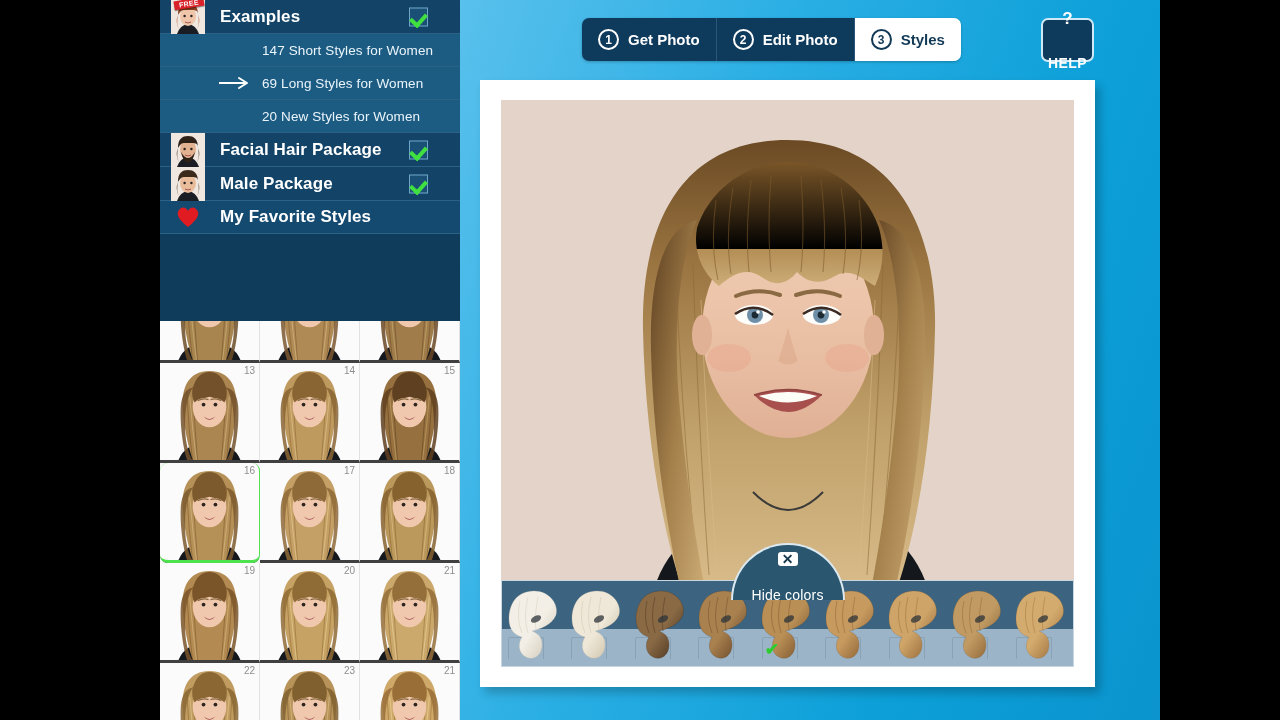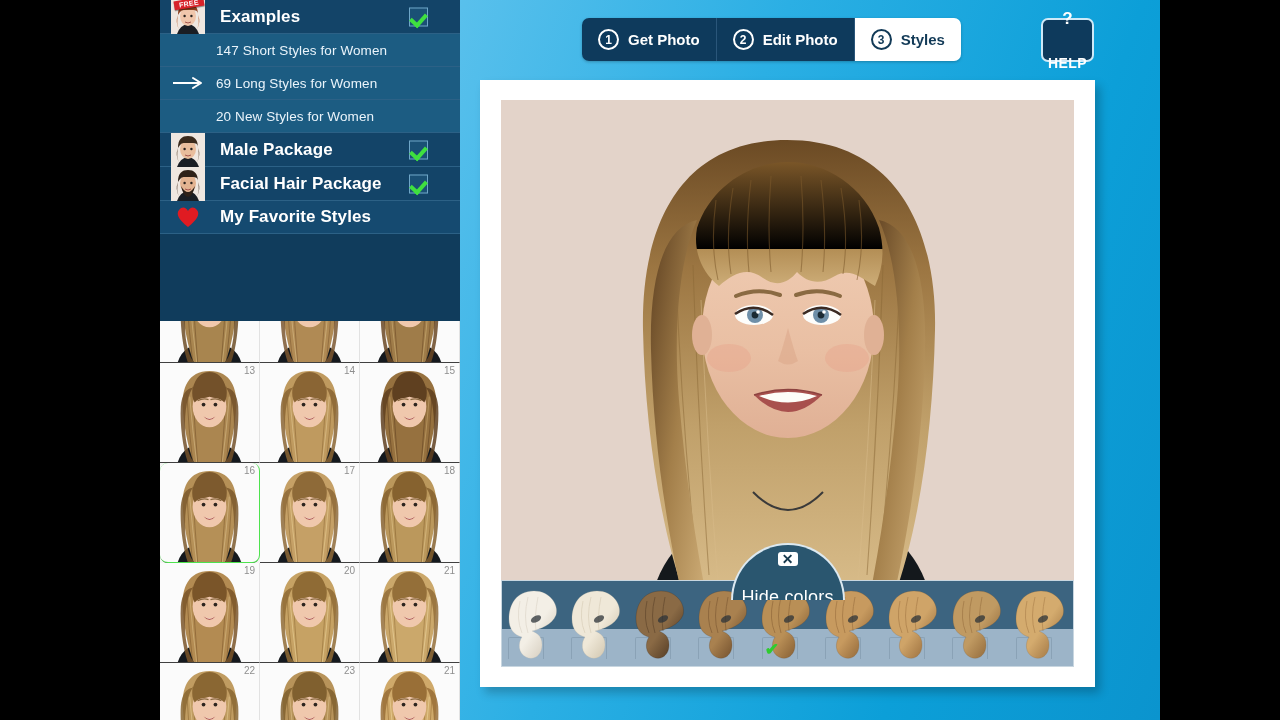--- a/index.html
+++ b/index.html
@@ -17,21 +17,21 @@
            background:linear-gradient(110deg,#8fd4f5 0%,#63c4ee 18%,#2bafe4 50%,#0c9fd8 78%,#0b94ce 100%); }
 
   
   .sidebar { position:absolute; left:160px; top:0; width:300px; height:720px; z-index:20;
              background:#0d3category; background:#103c5c; }
   .side-list { position:relative; width:300px; background:#12466b; }
 
   .side-row { position:relative; display:flex; align-items:center; height:34px;
               border-bottom:1px solid #2c6186; background:#154a70; }
   .side-row.pkg { background:#134468; height:34px; }
-  .side-row.sub { background:#195party; background:#1a5578; height:33px; }
+  .side-row.sub { background:#195party; background:#1a5578; height:33px;padding-left:46px; }
   .side-row.sub { background:#1c5c82; }
   .side-row.fav { background:#154a70; height:33px; border-bottom:1px solid #2c6186; }
 
   .thumb-av { width:56px; height:34px; flex:0 0 56px; position:relative; overflow:hidden; }
   .thumb-av .face { position:absolute; left:50%; top:50%; transform:translate(-50%,-50%);
                     width:34px; height:34px; }
 
   .side-label { color:#ffffff; font-size:17px; font-weight:bold; letter-spacing:.1px; padding-left:4px; }
   .side-row.sub .side-label { font-weight:normal; font-size:13.5px; color:#eaf4fb; padding-left:0; }
 
@@ -48,21 +48,21 @@
                 padding:1px 5px 1px 5px; transform:rotate(-9deg);
                 box-shadow:0 1px 1px rgba(0,0,0,.4); letter-spacing:.3px; }
 
   .heart-cell { width:56px; flex:0 0 56px; display:flex; align-items:center; justify-content:center; }
 
   
   .grid-wrap { position:absolute; left:0; top:321px; width:300px; height:399px; overflow:hidden;
                background:#f4f4f4; }
   .grid { display:grid; grid-template-columns:repeat(3,100px); }
   .cell { position:relative; width:100px; height:100px; background:#fdfdfd;
-          border-right:1px solid #e2e2e2; border-bottom:1px solid #404040; overflow:hidden; }
+          border-right:1px solid #e2e2e2; border-bottom:3px solid #404040; overflow:hidden; }
   .cell .num { position:absolute; right:4px; top:2px; font-size:10px; color:#8e8e8e; z-index:4; }
   .cell.sel { outline:4px solid #4ee24e; outline-offset:-4px; border-radius:8px; z-index:6; }
   .cell .ph { position:absolute; inset:0; }
 
   
   .tabs { position:absolute; left:582px; top:18px; display:flex; z-index:15;
           border-radius:7px; overflow:hidden; box-shadow:0 1px 3px rgba(0,0,0,.25); }
   .tab { display:flex; align-items:center; gap:9px; height:43px; padding:0 16px;
          background:#0e3a5c; color:#fff; font-size:15px; font-weight:bold; }
   .tab + .tab { border-left:1px solid #2a567a; }
@@ -88,21 +88,21 @@
 
   
   .hide-colors { position:absolute; left:50%; transform:translateX(-50%); bottom:-1px;
                  width:114px; height:58px; background:#2a566f; border:2px solid #dce9f1;
                  border-bottom:none; border-radius:58px 58px 0 0; z-index:12;
                  display:flex; flex-direction:column; align-items:center; justify-content:flex-start;
                  padding-top:7px; }
   .hide-colors .xbox { width:20px; height:20px; background:#fff; border-radius:3px;
                        display:flex; align-items:center; justify-content:center;
                        color:#16384c; font-size:14px; font-weight:bold; line-height:1; }
-  .hide-colors .hc-label { color:#fff; font-size:18px; margin-top:21px; letter-spacing:.2px; }
+  .hide-colors .hc-label { color:#fff; font-size:14px; margin-top:21px; letter-spacing:.2px; }
 
   
   .color-strip { position:absolute; left:21px; top:500px; width:573px; height:87px;
                  background:#9cb4c8; border:1px solid #c8d6e0; overflow:hidden; }
   .strip-top { position:absolute; left:0; top:0; width:100%; height:48px; background:#3c6480; }
   .strip-bot { position:absolute; left:0; top:48px; width:100%; height:39px; background:#9cb4c8; }
   .swatches { position:absolute; inset:0; display:flex; }
   .sw { position:relative; flex:1 1 0; height:100%; }
   .sw .slot { position:absolute; left:6px; top:56px; width:36px; height:22px;
               border:1px solid #8aa2b6; border-bottom:none; border-radius:2px 2px 0 0; }
@@ -463,51 +463,51 @@
         </div>
         <div class="side-row sub">
           <div class="arrow-cell"></div>
           <span class="side-label">20 New Styles for Women</span>
         </div>
         <div class="side-row pkg">
           <div class="thumb-av">
             <svg class="face" viewBox="0 0 34 34">
     <rect width="34" height="34" fill="#efe7e0"></rect>
     <path d="M6 34 q3 -9 11 -10 q8 1 11 10 z" fill="#1a1e24"></path>
-    <ellipse cx="17" cy="16" rx="8" ry="10" fill="#e9bd9c"></ellipse>
-    <path d="M7 15 C7 6 11 3 17 3 C23 3 27 6 27 15 C27 9 23 10 17 10 C11 10 11 9 7 15 Z" fill="#3a2a1c"></path>
-    <path d="M7 15 q-2 9 1 14 q-4 -7 -1 -14 Z" fill="#5b4530"></path>
-    <path d="M27 15 q2 9 -1 14 q4 -7 1 -14 Z" fill="#5b4530"></path>
-
-    <circle cx="13.6" cy="16" r="1.2" fill="#2a2320"></circle>
-    <circle cx="20.4" cy="16" r="1.2" fill="#2a2320"></circle>
-    <path d="M14 22 q3 2 6 0" stroke="#a4554e" stroke-width="1" fill="none"></path>
-  </svg>
-          </div>
-          <span class="side-label">Male Package</span>
-          <span class="chk"></span>
-        </div>
-        <div class="side-row pkg">
-          <div class="thumb-av">
-            <svg class="face" viewBox="0 0 34 34">
-    <rect width="34" height="34" fill="#efe7e0"></rect>
-    <path d="M6 34 q3 -9 11 -10 q8 1 11 10 z" fill="#1a1e24"></path>
     <ellipse cx="17" cy="16" rx="8" ry="10" fill="#e3b391"></ellipse>
     <path d="M7 15 C7 6 11 3 17 3 C23 3 27 6 27 15 C27 9 23 10 17 10 C11 10 11 9 7 15 Z" fill="#2e2118"></path>
     <path d="M7 15 q-2 9 1 14 q-4 -7 -1 -14 Z" fill="#4a372a"></path>
     <path d="M27 15 q2 9 -1 14 q4 -7 1 -14 Z" fill="#4a372a"></path>
     <path d="M10 19 q7 12 14 0 q-2 10 -7 11 q-5 -1 -7 -11 Z" fill="#2e2118"></path>
     <circle cx="13.6" cy="16" r="1.2" fill="#2a2320"></circle>
     <circle cx="20.4" cy="16" r="1.2" fill="#2a2320"></circle>
     <path d="M14 22 q3 2 6 0" stroke="#a4554e" stroke-width="1" fill="none"></path>
   </svg>
           </div>
           <span class="side-label">Facial Hair Package</span>
           <span class="chk"></span>
         </div>
+        <div class="side-row pkg">
+          <div class="thumb-av">
+            <svg class="face" viewBox="0 0 34 34">
+    <rect width="34" height="34" fill="#efe7e0"></rect>
+    <path d="M6 34 q3 -9 11 -10 q8 1 11 10 z" fill="#1a1e24"></path>
+    <ellipse cx="17" cy="16" rx="8" ry="10" fill="#e9bd9c"></ellipse>
+    <path d="M7 15 C7 6 11 3 17 3 C23 3 27 6 27 15 C27 9 23 10 17 10 C11 10 11 9 7 15 Z" fill="#3a2a1c"></path>
+    <path d="M7 15 q-2 9 1 14 q-4 -7 -1 -14 Z" fill="#5b4530"></path>
+    <path d="M27 15 q2 9 -1 14 q4 -7 1 -14 Z" fill="#5b4530"></path>
+
+    <circle cx="13.6" cy="16" r="1.2" fill="#2a2320"></circle>
+    <circle cx="20.4" cy="16" r="1.2" fill="#2a2320"></circle>
+    <path d="M14 22 q3 2 6 0" stroke="#a4554e" stroke-width="1" fill="none"></path>
+  </svg>
+          </div>
+          <span class="side-label">Male Package</span>
+          <span class="chk"></span>
+        </div>
         <div class="side-row fav">
           <div class="heart-cell">
             <svg width="26" height="24" viewBox="0 0 26 24">
               <path d="M13 22 C3 14 1 9 4 5 C7 1 11 2 13 6 C15 2 19 1 22 5 C25 9 23 14 13 22 Z" fill="#e01b22"></path>
             </svg>
           </div>
           <span class="side-label">My Favorite Styles</span>
         </div>
       </div>
     <div class="grid-wrap">

